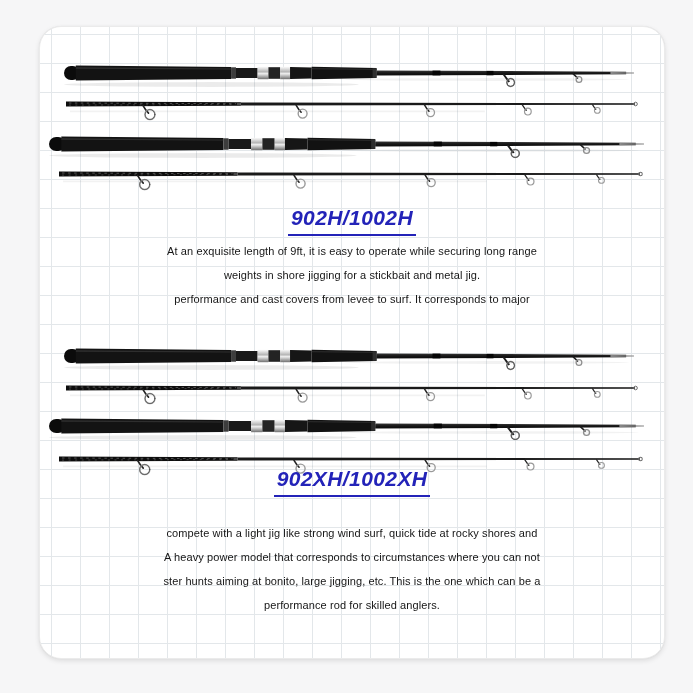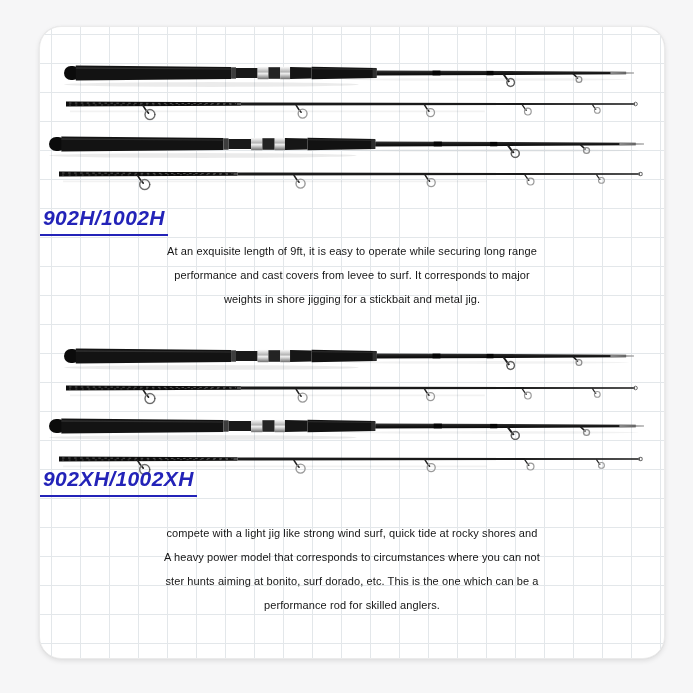--- a/index.html
+++ b/index.html
@@ -20,21 +20,21 @@
     background-position:11px 7px;
     border:1px solid #ebebeb;
     border-radius:22px;
     box-shadow:0 2px 5px rgba(0,0,0,0.10), 0 0 1px rgba(0,0,0,0.08);
     overflow:hidden;
   }
   .rod{position:absolute;}
   .rod svg{display:block;width:100%;height:100%;}
   .heading{
     position:absolute;left:0;width:100%;margin:0;
-    text-align:left;line-height:30px;height:30px;
+    text-align:center;line-height:30px;height:30px;
   }
   .heading span{
     display:inline-block;
     font-size:21px;font-weight:bold;font-style:italic;
     color:#2323b8;
     letter-spacing:0.4px;
     border-bottom:2px solid #2323b8;
     padding:0 3px 1px 3px;
   }
   .para{
@@ -138,22 +138,22 @@
     <svg viewBox="0 0 580 26" preserveAspectRatio="none">
         <use href="#sym-tip"></use>
       </svg>
   </div>
 
   <h2 class="heading" style="top:175px">
     <span>902H/1002H</span>
   </h2>
   <div class="para" style="top:212px">
     <div class="line">At an exquisite length of 9ft, it is easy to operate while securing long range</div>
+    <div class="line">weights in shore jigging for a stickbait and metal jig.</div>
     <div class="line">performance and cast covers from levee to surf. It corresponds to major</div>
-    <div class="line">weights in shore jigging for a stickbait and metal jig.</div>
   </div>
 
   <div class="rod" style="left:24px;top:314px;width:570px;height:30px">
     <svg viewBox="0 0 580 30" preserveAspectRatio="none">
         <use href="#sym-butt"></use>
       </svg>
   </div>
   <div class="rod" style="left:26px;top:353px;width:573px;height:26px">
     <svg viewBox="0 0 580 26" preserveAspectRatio="none">
         <use href="#sym-tip"></use>
@@ -169,17 +169,17 @@
         <use href="#sym-tip"></use>
       </svg>
   </div>
 
   <h2 class="heading" style="top:436px">
     <span>902XH/1002XH</span>
   </h2>
   <div class="para" style="top:494px">
     <div class="line">compete with a light jig like strong wind surf, quick tide at rocky shores and</div>
     <div class="line">A heavy power model that corresponds to circumstances where you can not</div>
-    <div class="line">ster hunts aiming at bonito, surf dorado, etc. This is the one which can be a</div>
+    <div class="line">ster hunts aiming at bonito, large jigging, etc. This is the one which can be a</div>
     <div class="line">performance rod for skilled anglers.</div>
   </div>
 
 </div>
 
 </body></html>

